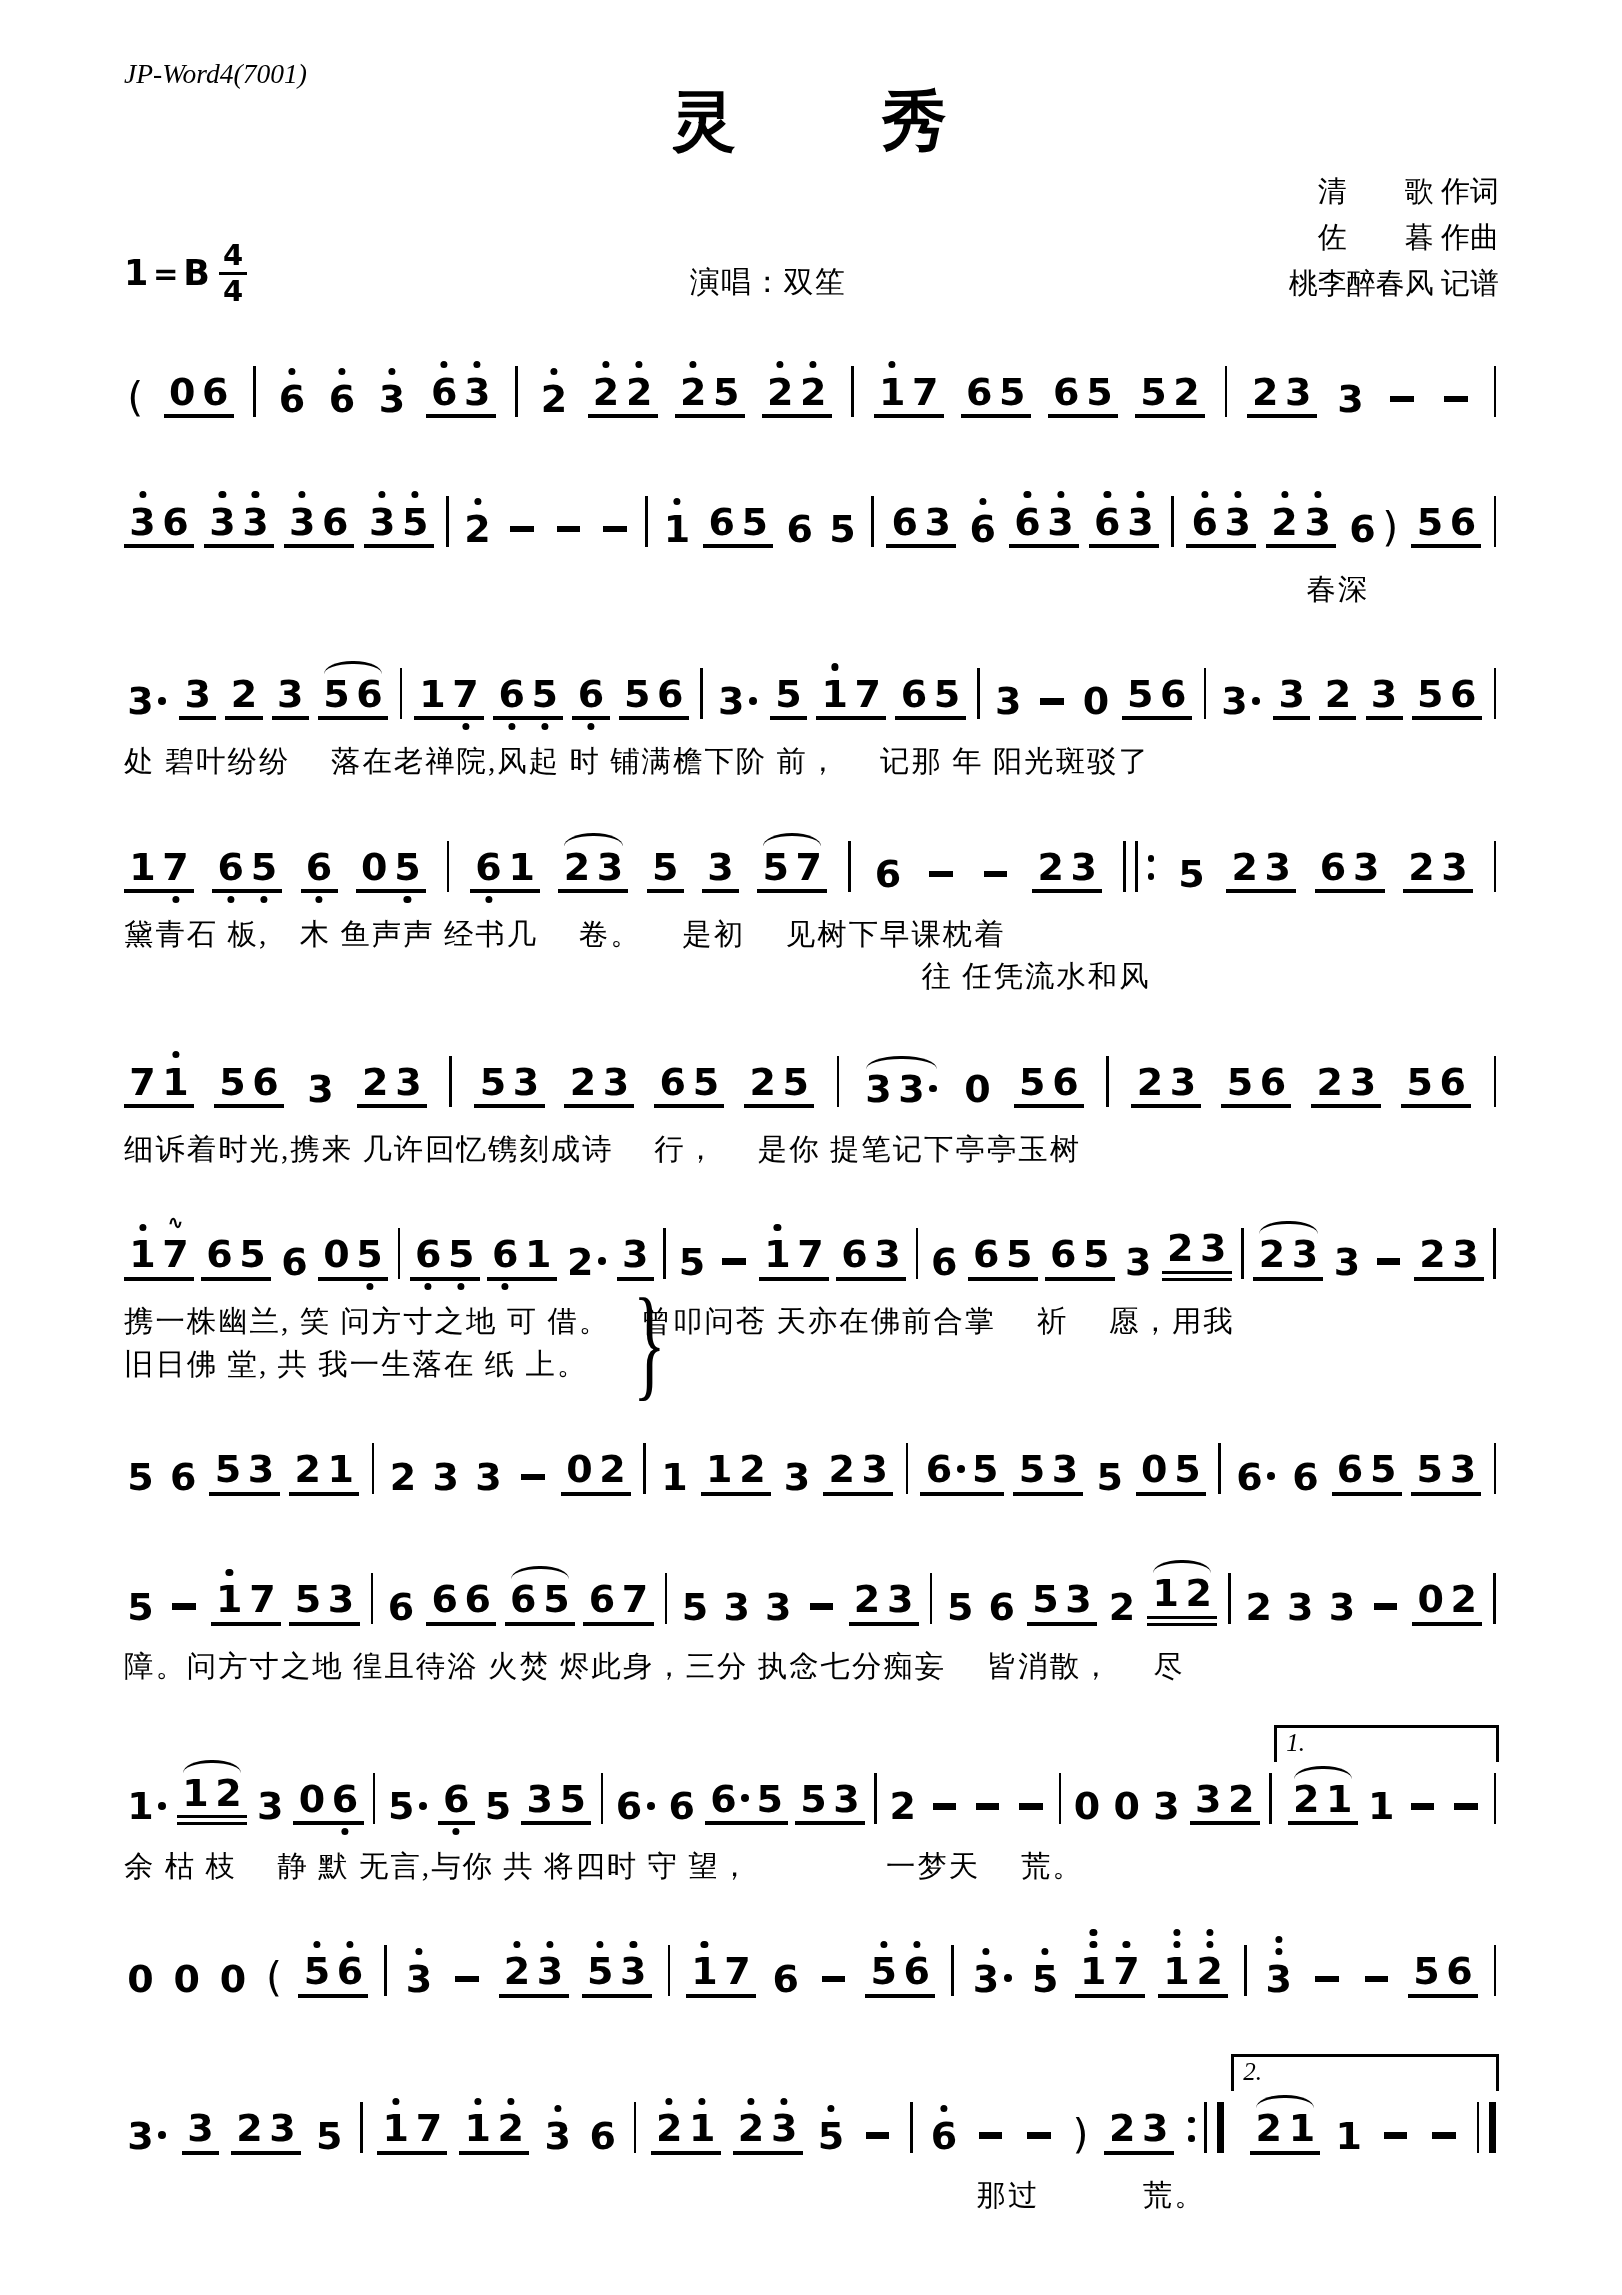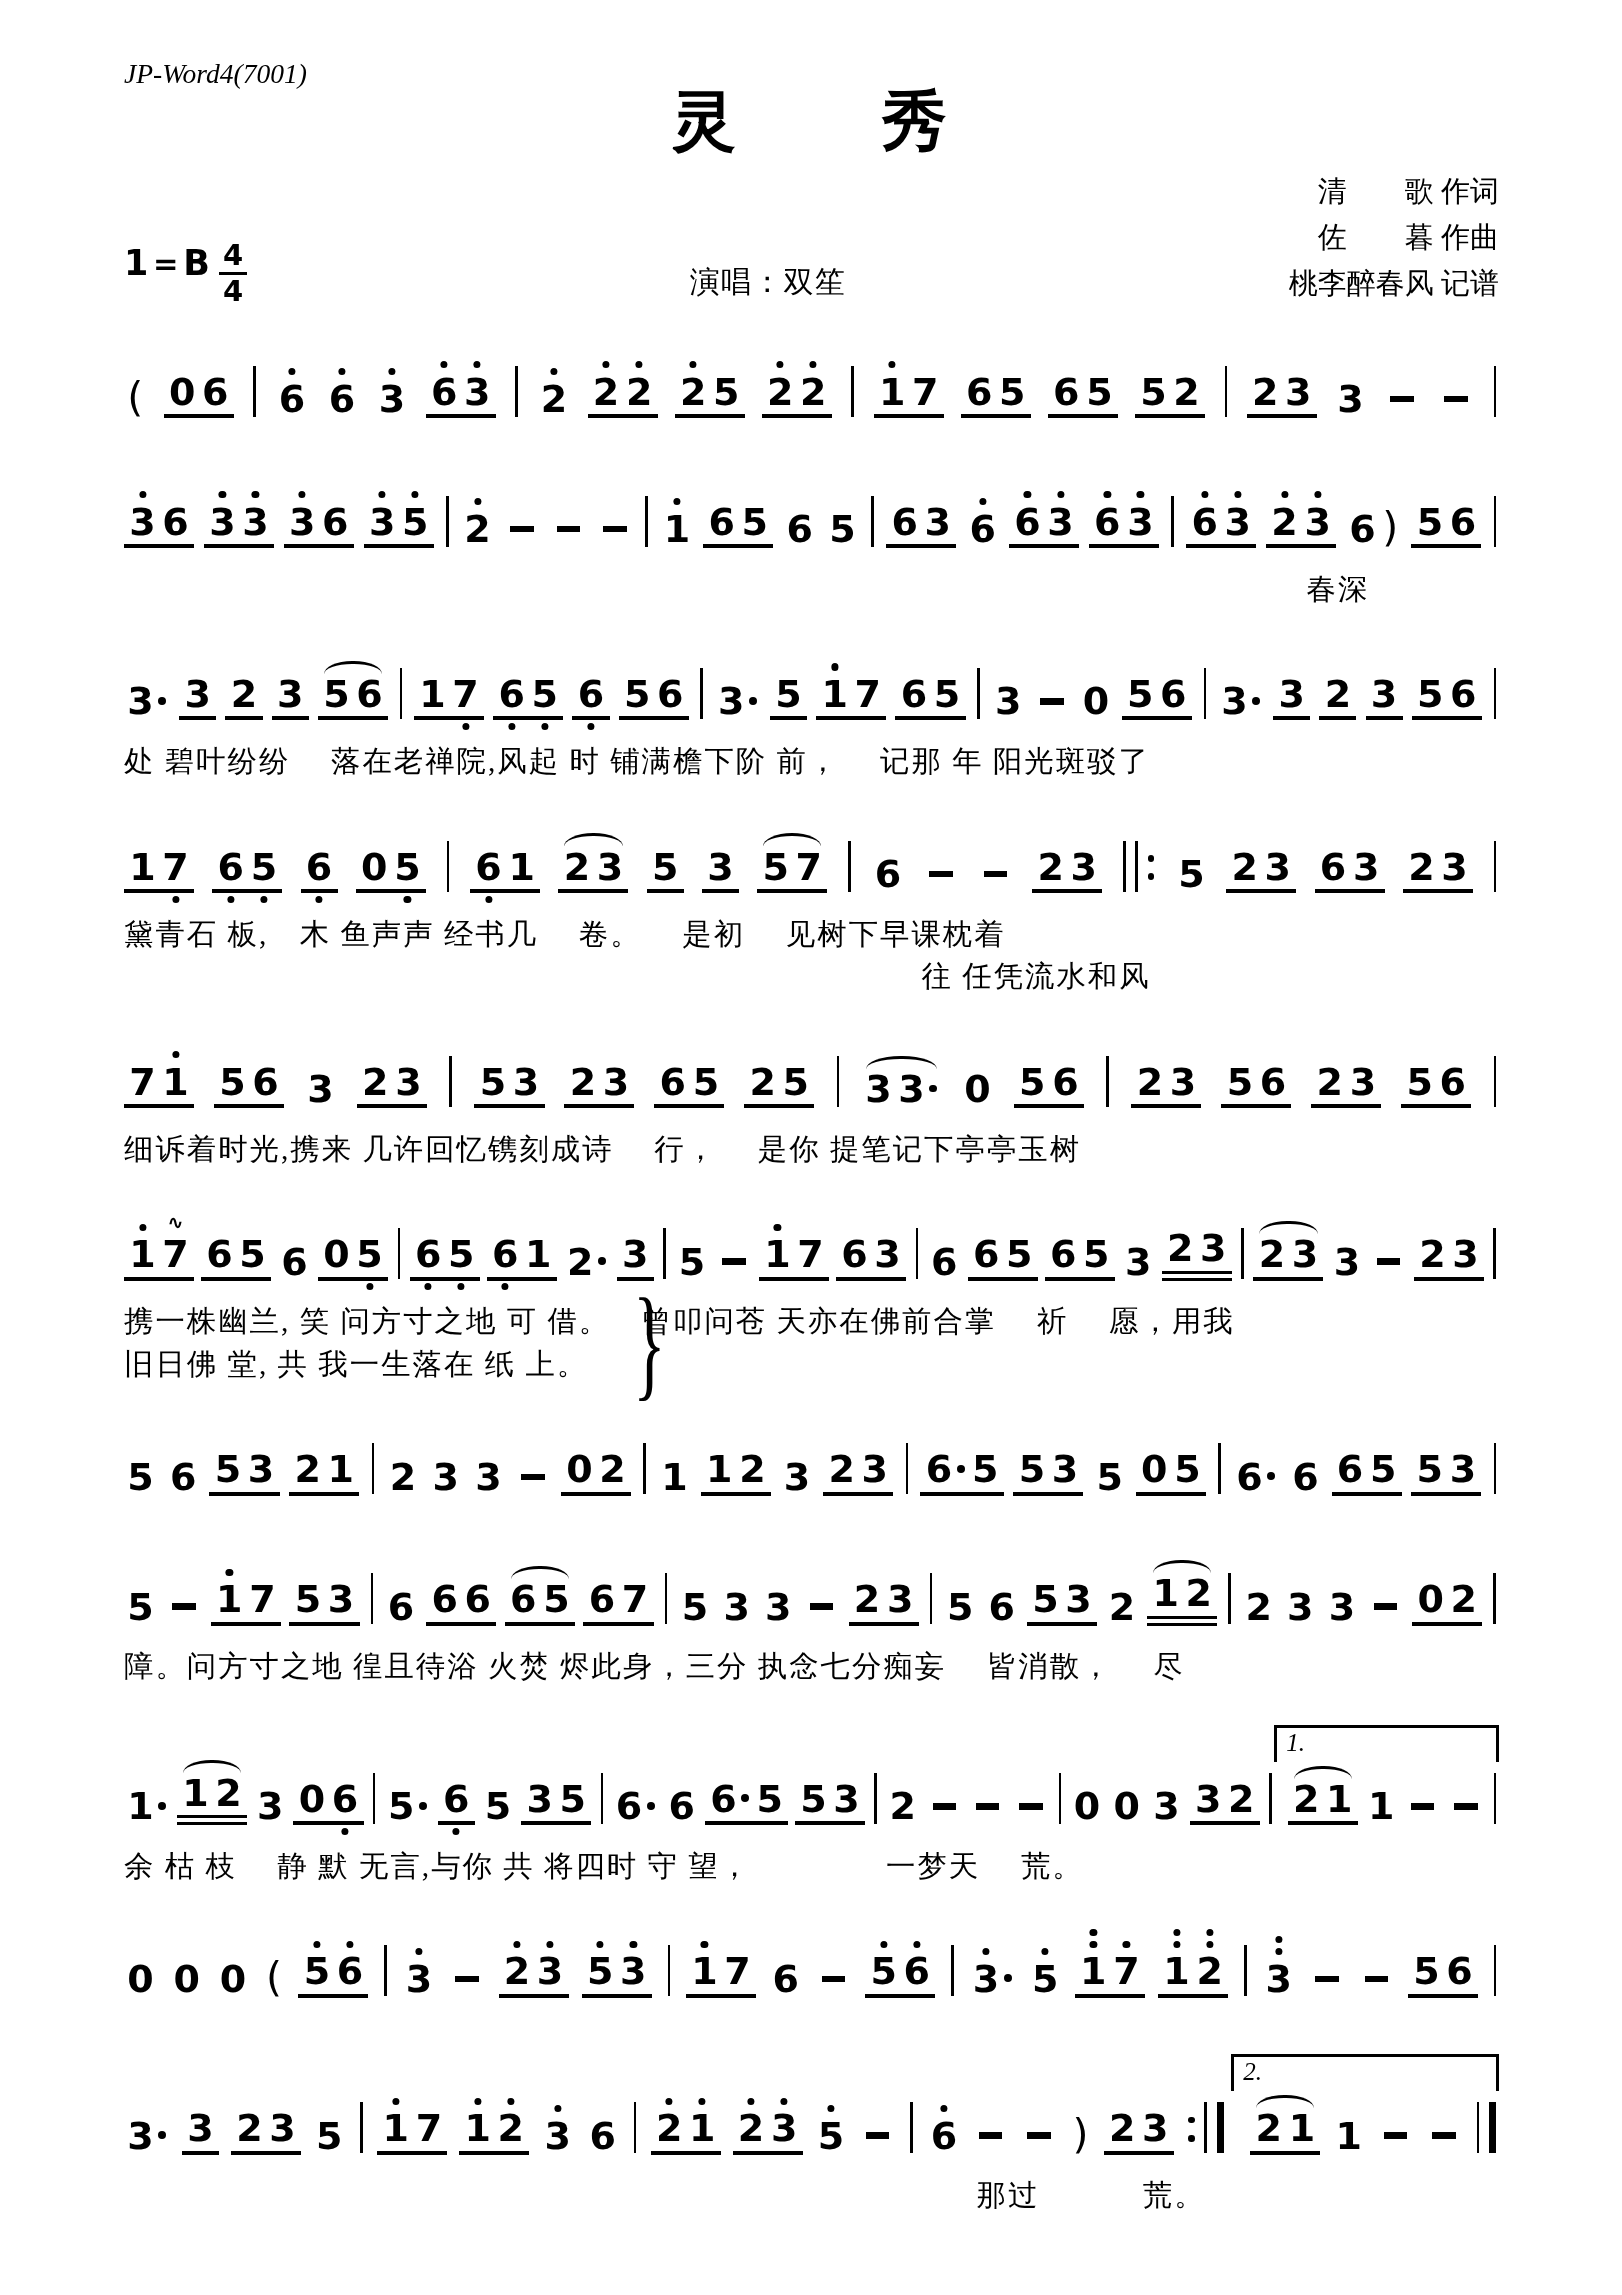--- a/index.html
+++ b/index.html
@@ -5,21 +5,21 @@
   html,body{margin:0;padding:0;background:#fff;}
   body{width:1623px;min-height:2295px;position:relative;color:#000;
        font-family:"DejaVu Sans",sans-serif;}
   .content{padding:58px 124px 0 124px;}
 
   
   .program{font-family:"Liberation Serif",serif;font-style:italic;font-size:27.5px;}
   .title{text-align:center;font-size:65px;font-weight:700;
          font-family:"Liberation Serif","DejaVu Serif",serif;margin-top:-13px;letter-spacing:5.2px;}
   .meta{display:flex;justify-content:space-between;align-items:flex-end;margin-top:2.6px;}
-  .keysig{font-size:35px;font-weight:700;display:flex;gap:9.2px;}
+  .keysig{font-size:35px;font-weight:700;display:flex;align-items:center;gap:9.2px;}
   .ts{display:inline-flex;flex-direction:column;align-items:center;font-size:29px;font-weight:700;line-height:1.05;}
   .ts-num{border-bottom:3.3px solid #000;padding:0 3.9px 1.3px;}
   .ts-den{padding-top:1.3px;}
   .singer{font-size:30px;letter-spacing:1.3px;margin-bottom:3.9px;}
   .credits{text-align:right;font-size:29px;line-height:1.6;font-family:"Liberation Serif",serif;}
 
   
   .score{margin-top:26px;}
   .line-block{margin-bottom:25px;position:relative;}
   .notes-row{display:flex;justify-content:space-between;align-items:flex-end;

